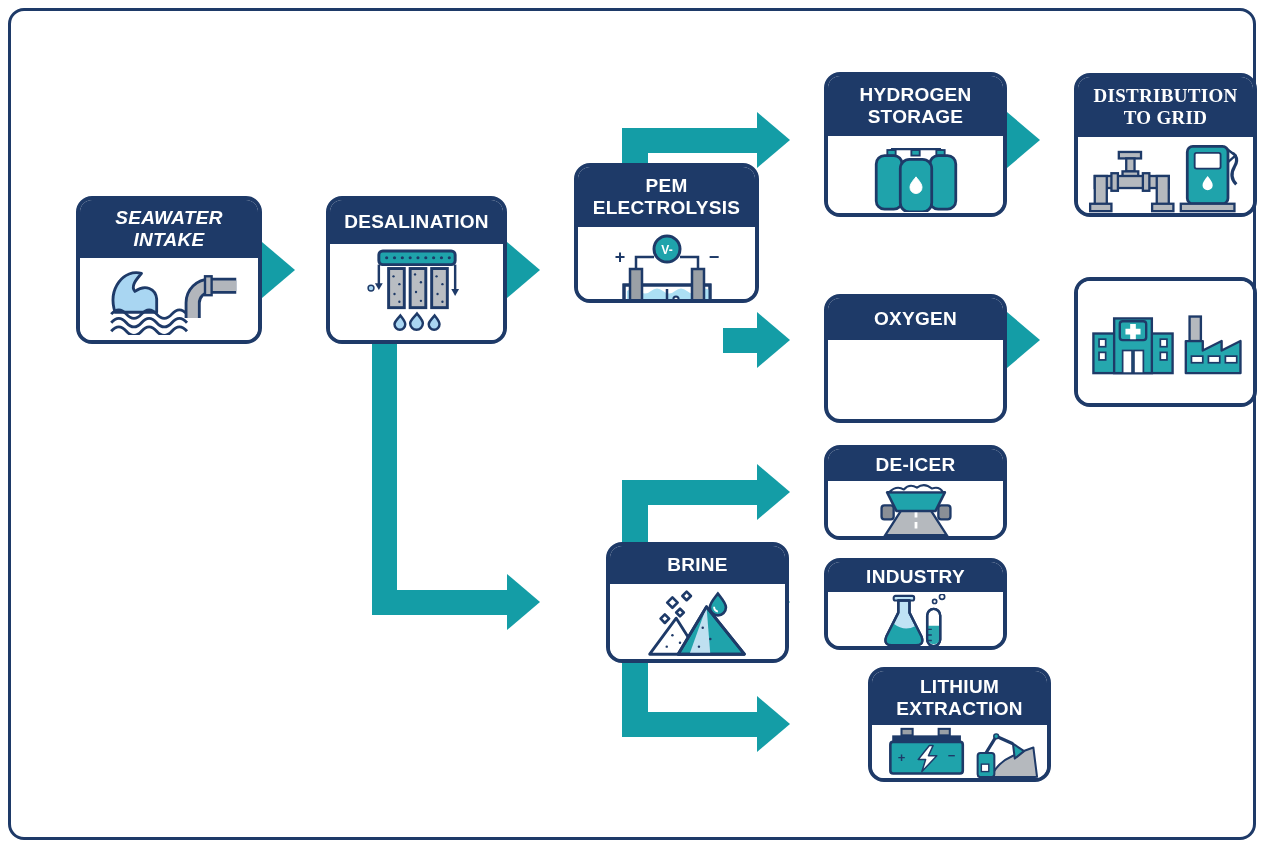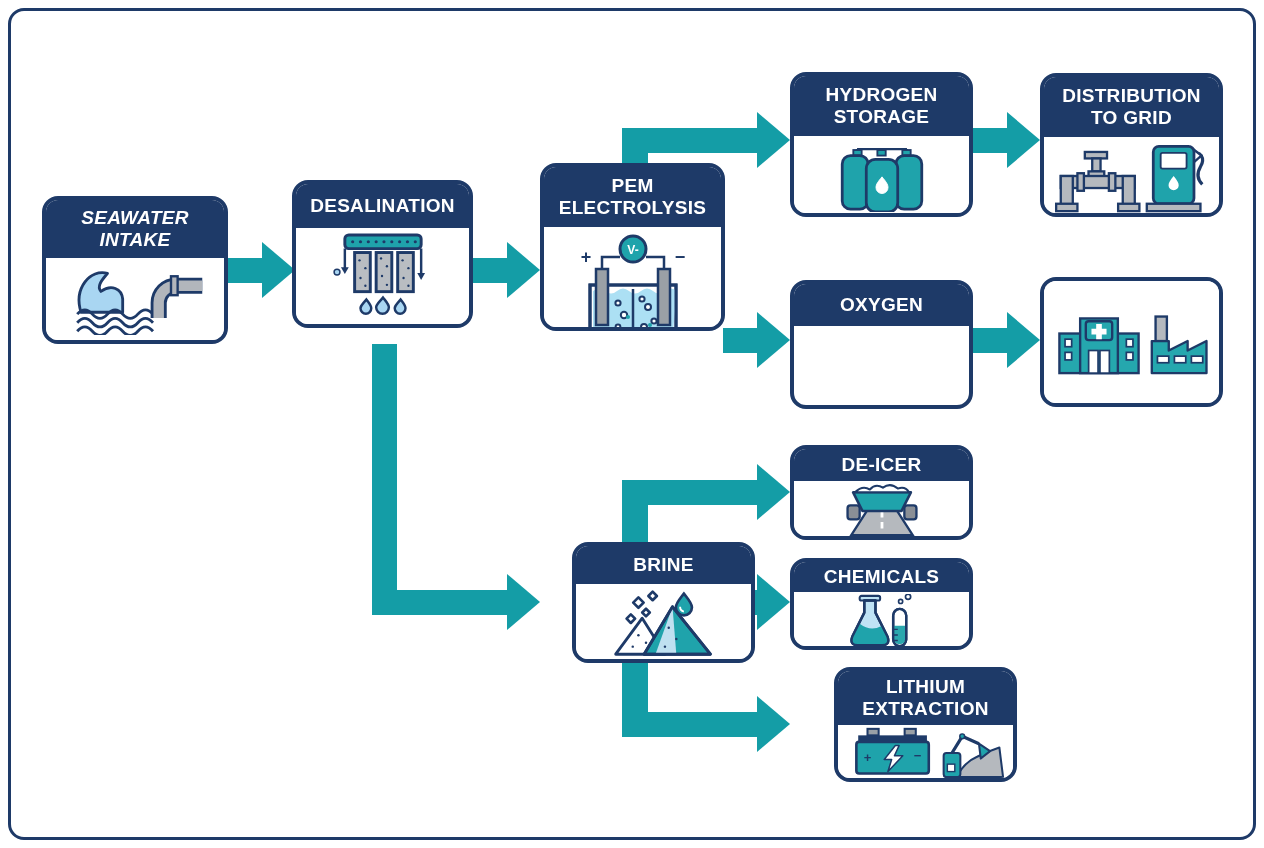--- a/index.html
+++ b/index.html
@@ -15,21 +15,21 @@
     position:relative;width:1264px;height:848px;background:#ffffff;
     font-family:"Liberation Sans",sans-serif;overflow:hidden;
   }
   .outer-frame{
     position:absolute;left:8px;top:8px;right:8px;bottom:8px;
     border:3px solid var(--navy);border-radius:16px;pointer-events:none;
   }
   .node{
     position:absolute;box-sizing:border-box;background:#fff;
     border:4px solid var(--navy);border-radius:16px;overflow:hidden;
-    display:flex;flex-direction:column;
+    display:flex;flex-direction:column;margin-left:34px;
   }
   .node-header{
     background:var(--navy);color:#fff;font-weight:bold;font-size:19px;
     letter-spacing:.3px;line-height:1.18;text-align:center;
     display:flex;align-items:center;justify-content:center;
     white-space:pre-line;flex:0 0 auto;
   }
   .node-body{
     flex:1 1 auto;display:flex;align-items:center;justify-content:center;
     background:#fff;padding:2px 4px;
@@ -111,21 +111,21 @@
         <path d="M14 54 q8 -9 16 0 q8 9 16 0 q8 -9 16 0 q8 9 16 0 q8 -9 16 0" fill="none" stroke="#1e3a68" stroke-width="3"></path>
         <path d="M14 63 q8 -9 16 0 q8 9 16 0 q8 -9 16 0 q8 9 16 0 q8 -9 16 0" fill="none" stroke="#1e3a68" stroke-width="3"></path>
         <path d="M14 72 q8 -9 16 0 q8 9 16 0 q8 -9 16 0 q8 9 16 0 q8 -9 16 0" fill="none" stroke="#1e3a68" stroke-width="3"></path>
         <path d="M146 24 H118 A18 18 0 0 0 100 42 V58" fill="none" stroke="#1e3a68" stroke-width="17" stroke-linejoin="round"></path>
         <path d="M146 24 H118 A18 18 0 0 0 100 42 V58" fill="none" stroke="#b2b6bc" stroke-width="11"></path>
         <rect x="113" y="14" width="7" height="20" fill="#b2b6bc" stroke="#1e3a68" stroke-width="2.5"></rect>
       </svg>
     </div>
   </div>
 
-  <div class="node" style="left:292px;top:180px;width:181px;height:148px;">
+  <div class="node" style="left:292px;top:196px;width:181px;height:148px;">
     <div class="node-header" style="height:44px">DESALINATION</div>
     <div class="node-body">
       <svg width="126" height="90" viewBox="0 0 126 92">
         <rect x="24" y="4" width="78" height="14" rx="4" fill="#1fa3ab" stroke="#1e3a68" stroke-width="3"></rect>
         <g fill="#1e3a68">
           <circle cx="32" cy="11" r="1.6"></circle>
             <circle cx="40" cy="11" r="1.6"></circle>
             <circle cx="48" cy="11" r="1.6"></circle>
             <circle cx="56" cy="11" r="1.6"></circle>
             <circle cx="64" cy="11" r="1.6"></circle>
@@ -160,21 +160,21 @@
         <circle cx="16" cy="42" r="3" fill="#a9d6f2" stroke="#1e3a68" stroke-width="1.5"></circle>
         <g fill="#a9d6f2" stroke="#1e3a68" stroke-width="2.5">
           <path d="M46 70 c3 4 5 6 5 9 a5.5 5.5 0 1 1 -11 0 c0 -3 3 -5 6 -9 Z"></path>
           <path d="M63 68 c3.5 4.5 6 7 6 10 a6.5 6.5 0 1 1 -13 0 c0 -3 3.5 -5.5 7 -10 Z"></path>
           <path d="M81 70 c3 4 5 6 5 9 a5.5 5.5 0 1 1 -11 0 c0 -3 3 -5 6 -9 Z"></path>
         </g>
       </svg>
     </div>
   </div>
 
-  <div class="node" style="left:540px;top:163px;width:185px;height:168px;">
+  <div class="node" style="left:540px;top:163px;width:185px;height:140px;">
     <div class="node-header" style="height:60px">PEM
 ELECTROLYSIS</div>
     <div class="node-body">
       <svg width="134" height="112" viewBox="0 0 134 112">
         <path d="M36 40 V28 H54" fill="none" stroke="#1e3a68" stroke-width="2.5"></path>
         <path d="M98 40 V28 H80" fill="none" stroke="#1e3a68" stroke-width="2.5"></path>
         <circle cx="67" cy="20" r="13" fill="#1fa3ab" stroke="#1e3a68" stroke-width="3"></circle>
         <text x="67" y="25" text-anchor="middle" font-size="12" font-weight="bold" fill="#ffffff">V-</text>
         <text x="20" y="34" text-anchor="middle" font-size="18" font-weight="bold" fill="#1e3a68">+</text>
         <text x="114" y="34" text-anchor="middle" font-size="18" font-weight="bold" fill="#1e3a68">−</text>
@@ -211,21 +211,21 @@
         <rect x="50" y="13" width="9" height="6" fill="#1fa3ab" stroke="#1e3a68" stroke-width="2"></rect>
         <rect x="77" y="13" width="9" height="6" fill="#1fa3ab" stroke="#1e3a68" stroke-width="2"></rect>
         <rect x="12" y="19" width="28" height="58" rx="9" fill="#1fa3ab" stroke="#1e3a68" stroke-width="3"></rect>
         <rect x="70" y="19" width="28" height="58" rx="9" fill="#1fa3ab" stroke="#1e3a68" stroke-width="3"></rect>
         <rect x="38" y="23" width="34" height="57" rx="10" fill="#1fa3ab" stroke="#1e3a68" stroke-width="3"></rect>
         <path d="M55 42 c4 5 6.5 8 6.5 11.5 a6.5 6.5 0 1 1 -13 0 c0 -3.5 2.5 -6.5 6.5 -11.5 Z" fill="#ffffff" stroke="#ffffff" stroke-width="1"></path>
       </svg>
     </div>
   </div>
 
-  <div class="node" style="left:1040px;top:73px;width:183px;height:144px;">
+  <div class="node" style="left:1040px;top:73px;width:183px;height:144px;font-family:Liberation Serif, serif;">
     <div class="node-header" style="height:60px">DISTRIBUTION
 TO GRID</div>
     <div class="node-body">
       <svg width="160" height="74" viewBox="0 0 170 80">
         <g fill="#b5b9be" stroke="#1e3a68" stroke-width="2.5">
           <rect x="34" y="14" width="24" height="7"></rect>
           <rect x="42" y="21" width="9" height="14"></rect>
           <rect x="38" y="35" width="17" height="9"></rect>
           <rect x="8" y="40" width="80" height="13"></rect>
           <rect x="8" y="40" width="13" height="32"></rect>
@@ -238,21 +238,21 @@
         <path d="M148 18 c12 -8 16 4 11 12 c-4 7 -3 14 2 19" fill="none" stroke="#1e3a68" stroke-width="3.5"></path>
         <path d="M150 10 l10 8 -8 7 Z" fill="#ffffff" stroke="#1e3a68" stroke-width="2.5"></path>
         <rect x="108" y="8" width="44" height="62" rx="6" fill="#1fa3ab" stroke="#1e3a68" stroke-width="3"></rect>
         <rect x="116" y="15" width="28" height="17" rx="2" fill="#ffffff" stroke="#1e3a68" stroke-width="2"></rect>
         <path d="M130 40 c3.5 4.5 5.5 7 5.5 10 a5.5 5.5 0 1 1 -11 0 c0 -3 2 -5.5 5.5 -10 Z" fill="#ffffff"></path>
         <rect x="101" y="70" width="58" height="8" fill="#b5b9be" stroke="#1e3a68" stroke-width="2.5"></rect>
       </svg>
     </div>
   </div>
 
-  <div class="node" style="left:790px;top:280px;width:183px;height:129px;">
+  <div class="node" style="left:790px;top:294px;width:183px;height:129px;">
     <div class="node-header" style="height:42px">OXYGEN</div>
   </div>
 
   <div class="node" style="left:1040px;top:277px;width:183px;height:130px;">
     <div class="node-body">
       <svg width="158" height="66" viewBox="0 0 166 70">
         <g fill="#25a7ae" stroke="#1e3a68" stroke-width="2.5">
           <rect x="6" y="26" width="84" height="42"></rect>
           <rect x="28" y="10" width="40" height="58"></rect>
           <rect x="34" y="13" width="28" height="20" rx="3"></rect>
@@ -316,21 +316,21 @@
         <path d="M61 30 V54" stroke="#ffffff" stroke-width="3" stroke-dasharray="7 5"></path>
         <rect x="24" y="24" width="13" height="15" rx="3" fill="#8a8f96" stroke="#1e3a68" stroke-width="2.5"></rect>
         <rect x="85" y="24" width="13" height="15" rx="3" fill="#8a8f96" stroke="#1e3a68" stroke-width="2.5"></rect>
         <path d="M30 10 H92 L82 30 H40 Z" fill="#1fa3ab" stroke="#1e3a68" stroke-width="2.8" stroke-linejoin="round"></path>
         <path d="M32 10 Q40 2 48 7 Q54 0 62 5 Q70 -1 78 6 Q86 3 90 10 Z" fill="#ffffff" stroke="#1e3a68" stroke-width="2.2" stroke-linejoin="round"></path>
       </svg>
     </div>
   </div>
 
   <div class="node" style="left:790px;top:558px;width:183px;height:92px;">
-    <div class="node-header" style="height:30px">CHEMICALS</div>
+    <div class="node-header" style="height:30px">INDUSTRY</div>
     <div class="node-body">
       <svg width="96" height="54" viewBox="0 0 100 58">
         <rect x="26" y="2" width="22" height="5" rx="2" fill="#bfe3f5" stroke="#1e3a68" stroke-width="2.2"></rect>
         <path d="M31 7 H43 V20 L56 46 Q59 55 50 55 H24 Q15 55 18 46 L31 20 Z" fill="#bfe3f5" stroke="#1e3a68" stroke-width="2.6" stroke-linejoin="round"></path>
         <path d="M26 32 L18 46 Q15 55 24 55 H50 Q59 55 56 46 L50 34 Q38 41 26 32 Z" fill="#1fa3ab"></path>
         <path d="M31 7 H43 V20 L56 46 Q59 55 50 55 H24 Q15 55 18 46 L31 20 Z" fill="none" stroke="#1e3a68" stroke-width="2.6" stroke-linejoin="round"></path>
         <rect x="62" y="16" width="14" height="40" rx="7" fill="#ffffff" stroke="#1e3a68" stroke-width="2.6"></rect>
         <path d="M62 34 h14 v13 a7 7 0 0 1 -14 0 Z" fill="#2aa7ae"></path>
         <rect x="62" y="16" width="14" height="40" rx="7" fill="none" stroke="#1e3a68" stroke-width="2.6"></rect>
         <path d="M62 38 h5 M62 44 h5 M62 50 h5" stroke="#1e3a68" stroke-width="1.6"></path>

